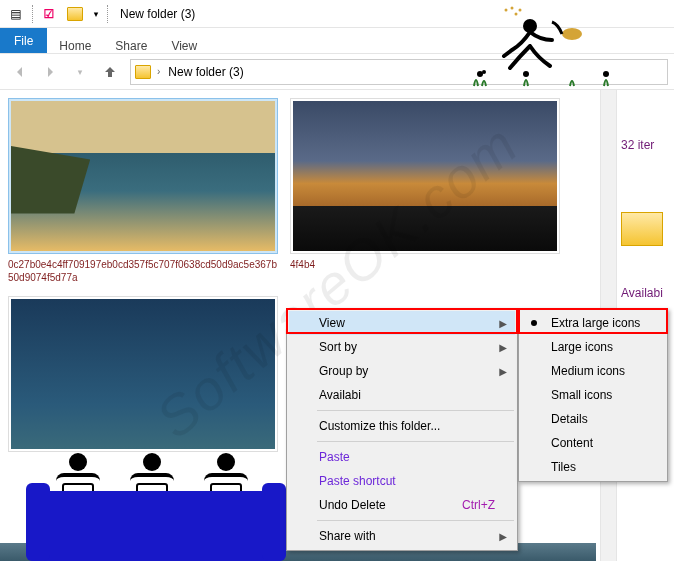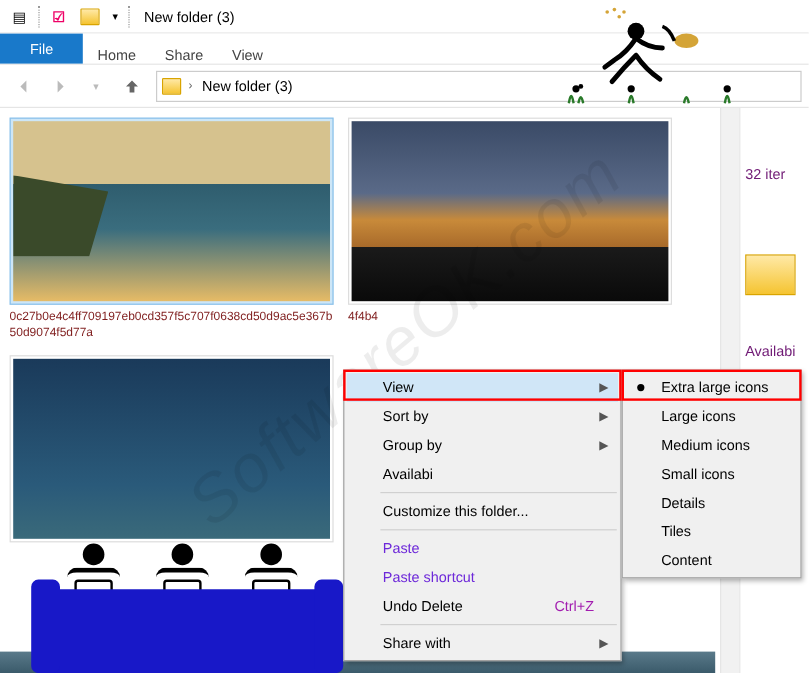--- a/index.html
+++ b/index.html
@@ -9,21 +9,21 @@
 .titlebar { height: 28px; display: flex; align-items: center; background: #fff; border-bottom: 1px solid #e5e5e5; }
 .titlebar .qat { display: flex; align-items: center; gap: 2px; padding: 0 4px; }
 .qat-btn { width: 24px; height: 22px; display: flex; align-items: center; justify-content: center; }
 .qat-sep { height: 18px; border-right: 1px dotted #999; margin: 0 2px; }
 .qat-chevron { width: 14px; }
 .folder-icon-mini { width: 16px; height: 14px; background: linear-gradient(#ffe9a6,#f5c431); border: 1px solid #d9a400; border-radius: 1px; }
 .titlebar .title { padding-left: 6px; color: #000; flex: 1; }
 
 
 .ribbon { height: 26px; display: flex; align-items: stretch; background: #fff; border-bottom: 1px solid #e5e5e5; }
-.ribbon .file { background: #1979ca; color: #fff; padding: 0 25px; display: flex; align-items: center; }
+.ribbon .file { background: #1979ca; color: #fff; padding: 0 14px; display: flex; align-items: center; }
 .ribbon .tab { padding: 0 12px; display: flex; align-items: flex-end; color: #444; }
 
 
 .navbar { height: 36px; display: flex; align-items: center; padding: 0 6px; gap: 2px; border-bottom: 1px solid #e5e5e5; }
 .nav-btn { width: 28px; height: 28px; display: flex; align-items: center; justify-content: center; color: #666; }
 .nav-btn.disabled { color: #bbb; }
 .nav-btn svg { width: 16px; height: 16px; }
 .addressbar { flex: 1; height: 26px; border: 1px solid #ccc; display: flex; align-items: center; padding: 0 4px; gap: 6px; margin-left: 4px; }
 .addressbar .crumb { color: #000; padding: 0 2px; }
 .addressbar .sep { color: #666; font-size: 10px; }
@@ -226,24 +226,24 @@
   <div class="ctx-item">
       <span>Medium icons</span>
     </div>
   <div class="ctx-item">
       <span>Small icons</span>
     </div>
   <div class="ctx-item">
       <span>Details</span>
     </div>
   <div class="ctx-item">
+      <span>Content</span>
+    </div>
+  <div class="ctx-item">
       <span>Tiles</span>
-    </div>
-  <div class="ctx-item">
-      <span>Content</span>
     </div>
 </div>
 
 <div class="highlight-box hl1"></div>
 <div class="highlight-box hl2"></div>
 
 <div class="watermark">SoftwareOK.com</div>
 
 <div class="cartoon-runner">
   <svg viewBox="0 0 200 90" width="200" height="90">

